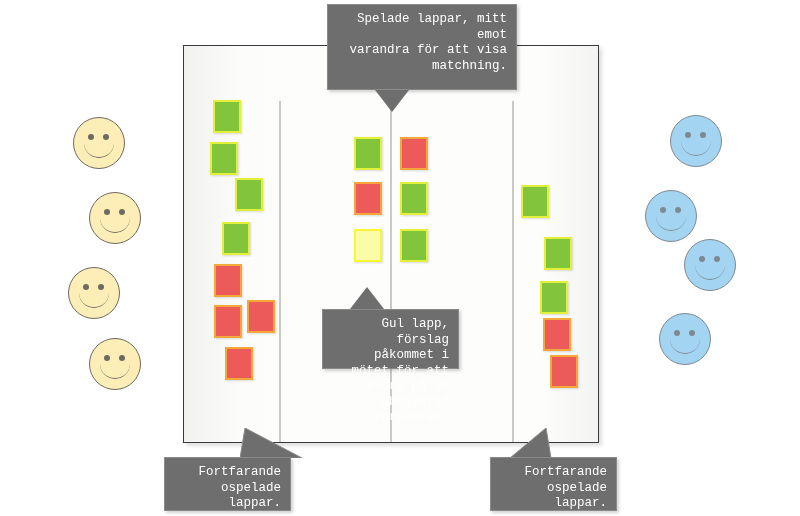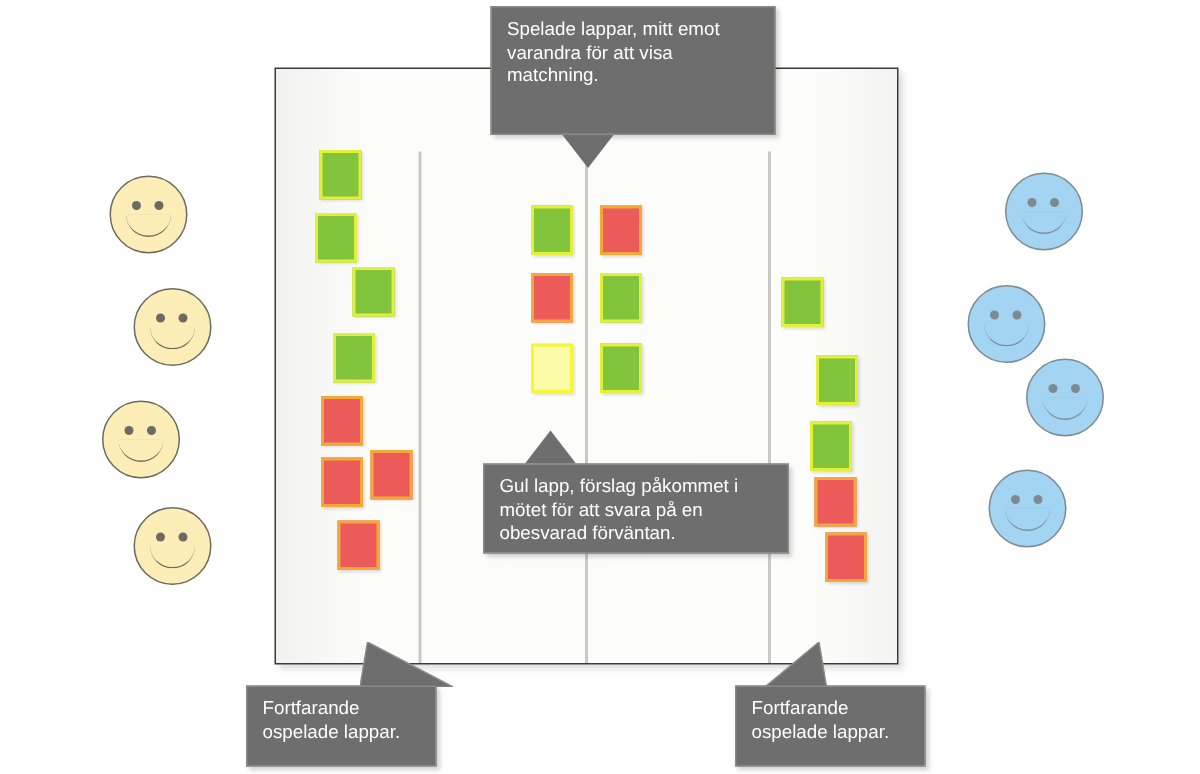--- a/index.html
+++ b/index.html
@@ -5,22 +5,23 @@
   html, body {
     margin: 0;
     padding: 0;
     background: #ffffff;
   }
   #stage {
     position: relative;
     width: 800px;
     height: 516px;
     background: #ffffff;
-    font-family: Liberation Sans, sans-serif;
+    font-family: Liberation Mono, monospace;
     overflow: hidden;
+    text-align: right;
   }
 
   
   .board {
     position: absolute;
     background: #fbfbf9;
     border: 1.5px solid #3a3a3a;
     box-shadow: 3px 3px 4px rgba(0,0,0,0.13);
   }
   .board-inner-shade {
@@ -186,21 +187,21 @@
   </div>
 
   <div class="callout" style="left:327px; top:4px;">
     <div class="body" style="left:0; top:0; width:190px; height:86px;">Spelade lappar, mitt emot
 varandra för att visa matchning.</div>
     <div class="tail tail-down" style="left:48px; top:86px;"></div>
   </div>
 
   <div class="callout" style="left:322px; top:287px;">
     <div class="tail tail-up" style="left:28px; top:0;"></div>
-    <div class="body" style="left:0; top:22px; width:204px; height:60px;">Gul lapp, förslag påkommet i
+    <div class="body" style="left:0; top:22px; width:137px; height:60px;">Gul lapp, förslag påkommet i
 mötet för att svara på en
 obesvarad förväntan.</div>
   </div>
 
   <div class="callout" style="left:164px; top:428px;">
     <svg width="140" height="30" style="position:absolute; left:76px; top:0;">
       <polygon points="0,30 5,0 62,30" fill="#6e6e6e" stroke="#8a8a8a" stroke-width="1"></polygon>
     </svg>
     <div class="body" style="left:0; top:29px; width:127px; height:54px;">Fortfarande
 ospelade lappar.</div>

